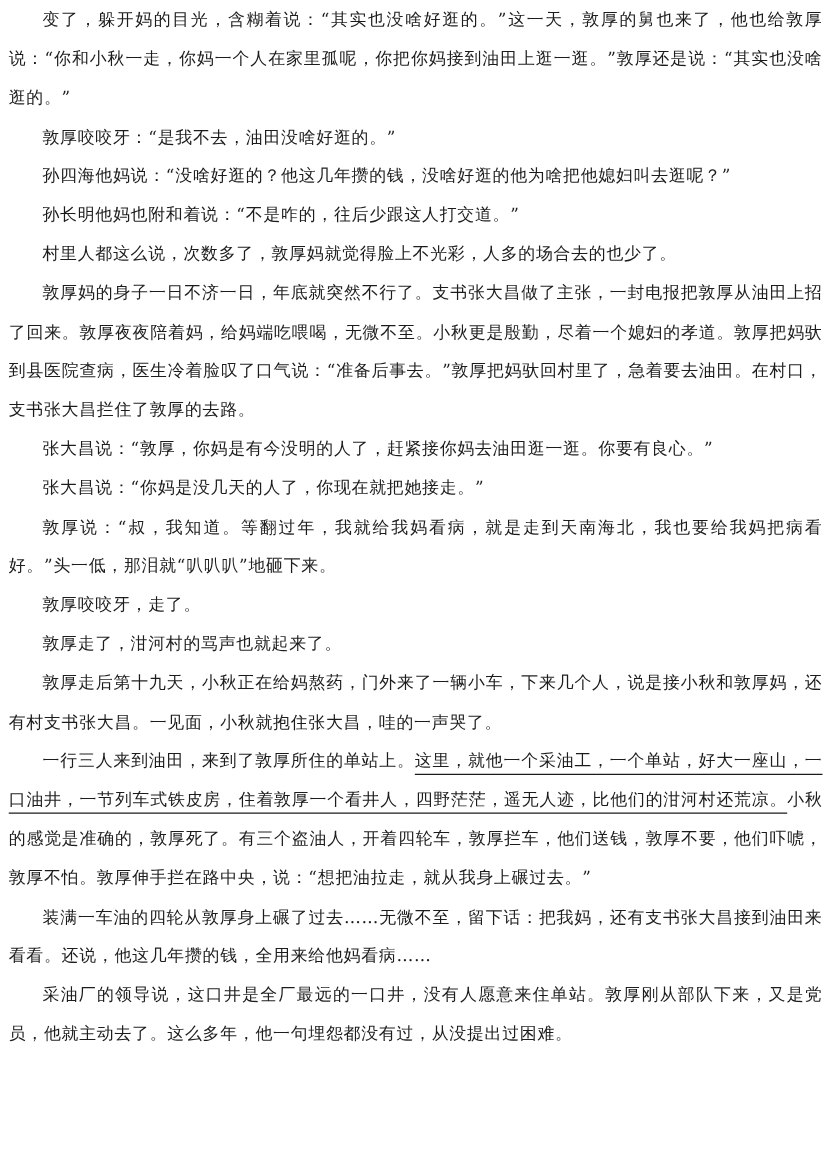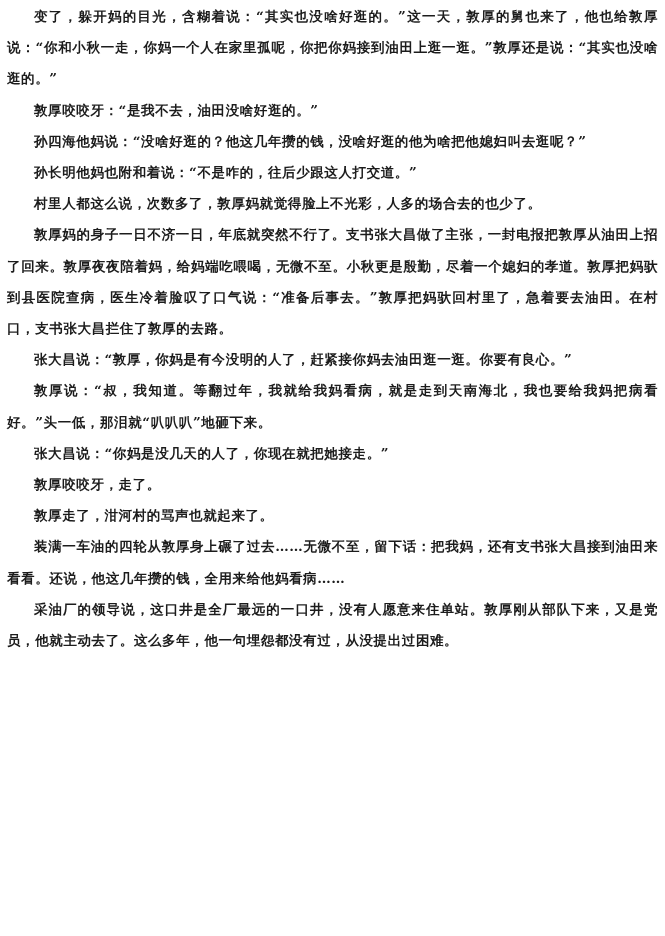--- a/index.html
+++ b/index.html
@@ -23,40 +23,41 @@
     line-height: 31.2px;
     color: #1c1c1c;
     text-align: justify;
     text-justify: inter-ideograph;
     letter-spacing: 0.6px;
   }
   .text-content p {
     margin: 0;
     padding: 0;
     text-indent: 2em;
-    font-weight: bold;
   }
   .text-content .u {
     text-decoration: underline;
     text-underline-offset: 6px;
     text-decoration-thickness: 1px;
   }
 </style>
 </head>
 <body style="background: rgb(255, 255, 255);">
 
 <div class="page">
   <div class="text-content" style="color: rgb(28, 28, 28);">
       <p><span>变了，躲开妈的目光，含糊着说：“其实也没啥好逛的。”这一天，敦厚的舅也来了，他也给敦厚说：“你和小秋一走，你妈一个人在家里孤呢，你把你妈接到油田上逛一逛。”敦厚还是说：“其实也没啥逛的。”</span></p>
       <p><span>敦厚咬咬牙：“是我不去，油田没啥好逛的。”</span></p>
       <p><span>孙四海他妈说：“没啥好逛的？他这几年攒的钱，没啥好逛的他为啥把他媳妇叫去逛呢？”</span></p>
       <p><span>孙长明他妈也附和着说：“不是咋的，往后少跟这人打交道。”</span></p>
       <p><span>村里人都这么说，次数多了，敦厚妈就觉得脸上不光彩，人多的场合去的也少了。</span></p>
       <p><span>敦厚妈的身子一日不济一日，年底就突然不行了。支书张大昌做了主张，一封电报把敦厚从油田上招了回来。敦厚夜夜陪着妈，给妈端吃喂喝，无微不至。小秋更是殷勤，尽着一个媳妇的孝道。敦厚把妈驮到县医院查病，医生冷着脸叹了口气说：“准备后事去。”敦厚把妈驮回村里了，急着要去油田。在村口，支书张大昌拦住了敦厚的去路。</span></p>
       <p><span>张大昌说：“敦厚，你妈是有今没明的人了，赶紧接你妈去油田逛一逛。你要有良心。”</span></p>
+      <p><span>张大昌说：“你妈是没几天的人了，你现在就把她接走。”</span></p>
       <p><span>敦厚说：“叔，我知道。等翻过年，我就给我妈看病，就是走到天南海北，我也要给我妈把病看好。”头一低，那泪就“叭叭叭”地砸下来。</span></p>
-      <p><span>张大昌说：“你妈是没几天的人了，你现在就把她接走。”</span></p>
       <p><span>敦厚咬咬牙，走了。</span></p>
       <p><span>敦厚走了，泔河村的骂声也就起来了。</span></p>
+      <p><span>敦厚走后第十九天，小秋正在给妈熬药，门外来了一辆小车，下来几个人，说是接小秋和敦厚妈，还有村支书张大昌。一见面，小秋就抱住张大昌，哇的一声哭了。</span></p>
+      <p><span>一行三人来到油田，来到了敦厚所住的单站上。</span><span class="u">这里，就他一个采油工，一个单站，好大一座山，一口油井，一节列车式铁皮房，住着敦厚一个看井人，四野茫茫，遥无人迹，比他们的泔河村还荒凉。</span><span>小秋的感觉是准确的，敦厚死了。有三个盗油人，开着四轮车，敦厚拦车，他们送钱，敦厚不要，他们吓唬，敦厚不怕。敦厚伸手拦在路中央，说：“想把油拉走，就从我身上碾过去。”</span></p>
       <p><span>装满一车油的四轮从敦厚身上碾了过去……无微不至，留下话：把我妈，还有支书张大昌接到油田来看看。还说，他这几年攒的钱，全用来给他妈看病……</span></p>
       <p><span>采油厂的领导说，这口井是全厂最远的一口井，没有人愿意来住单站。敦厚刚从部队下来，又是党员，他就主动去了。这么多年，他一句埋怨都没有过，从没提出过困难。</span></p>
     </div>
 </div>
 
 </body></html>

